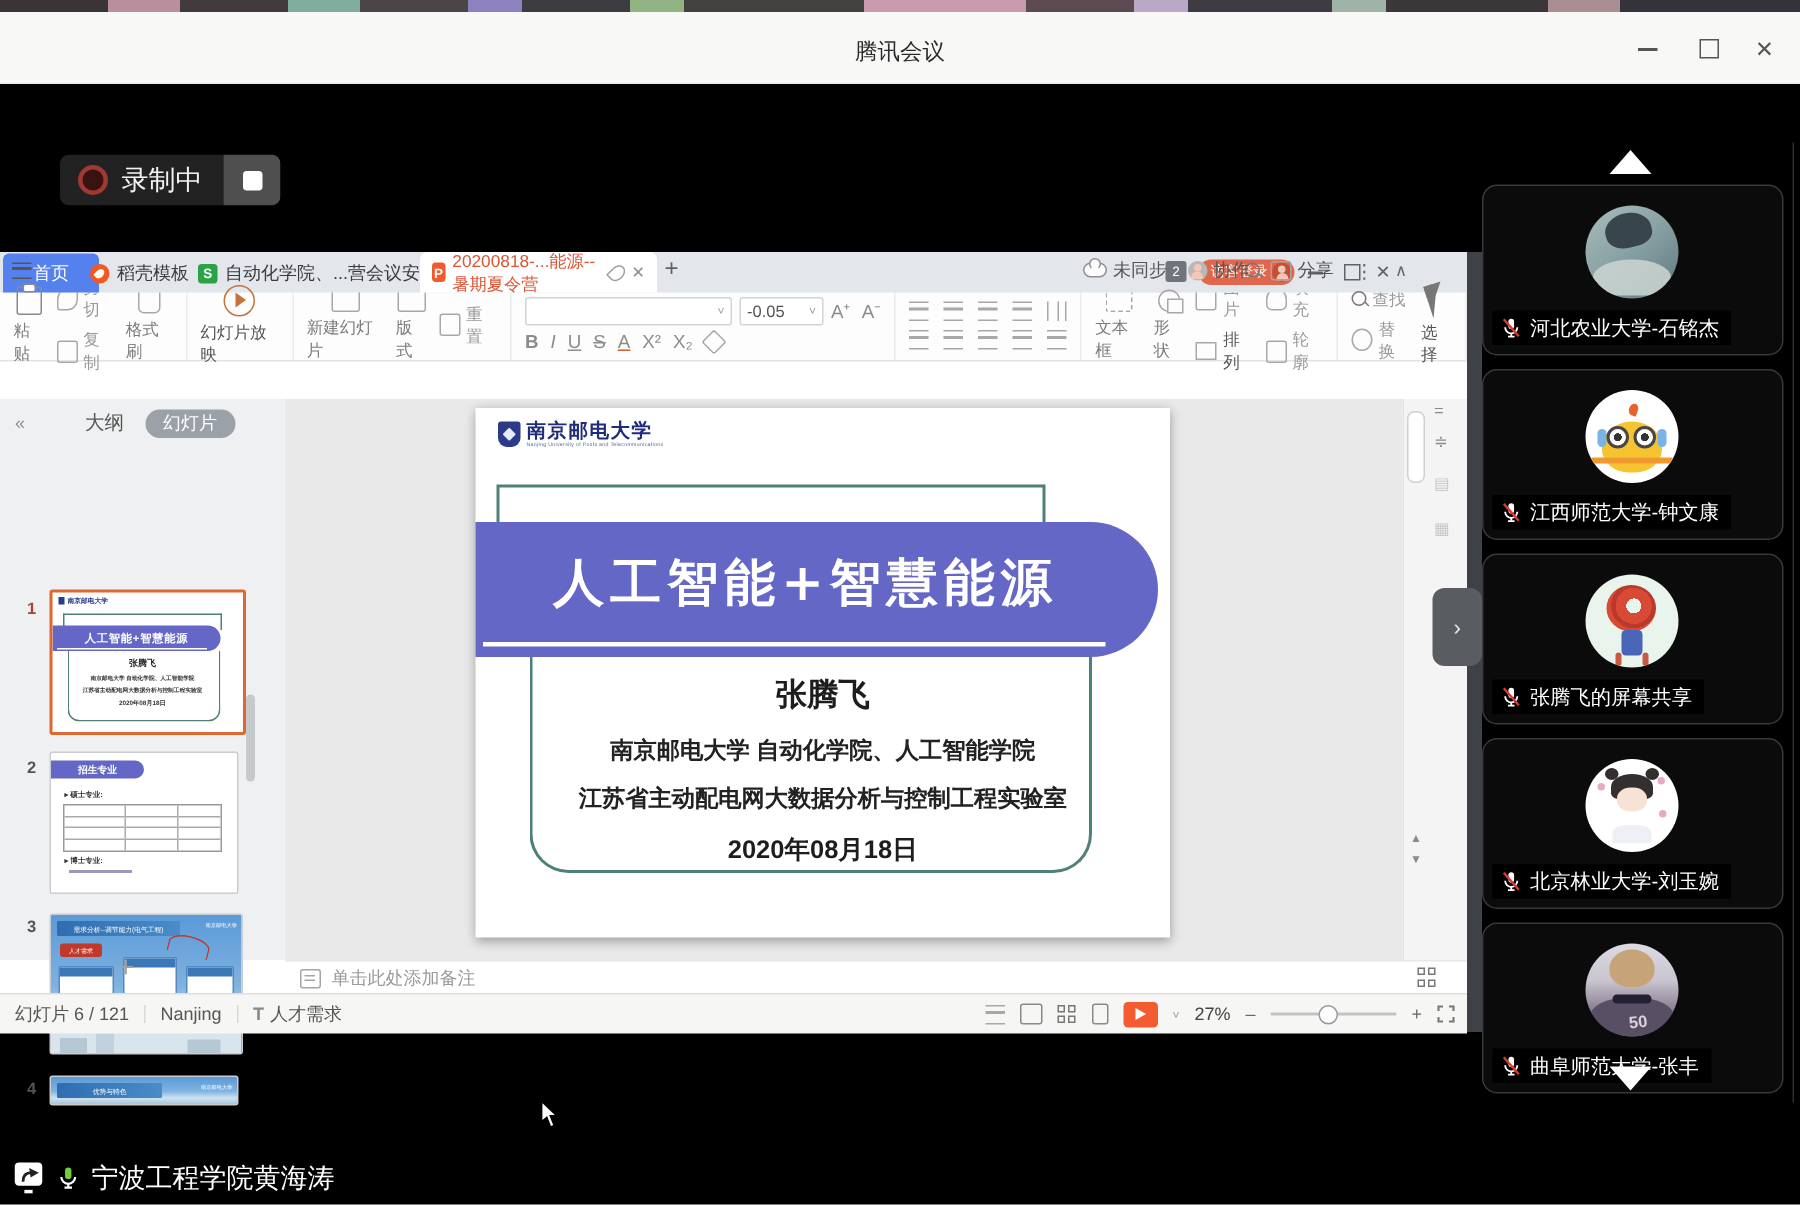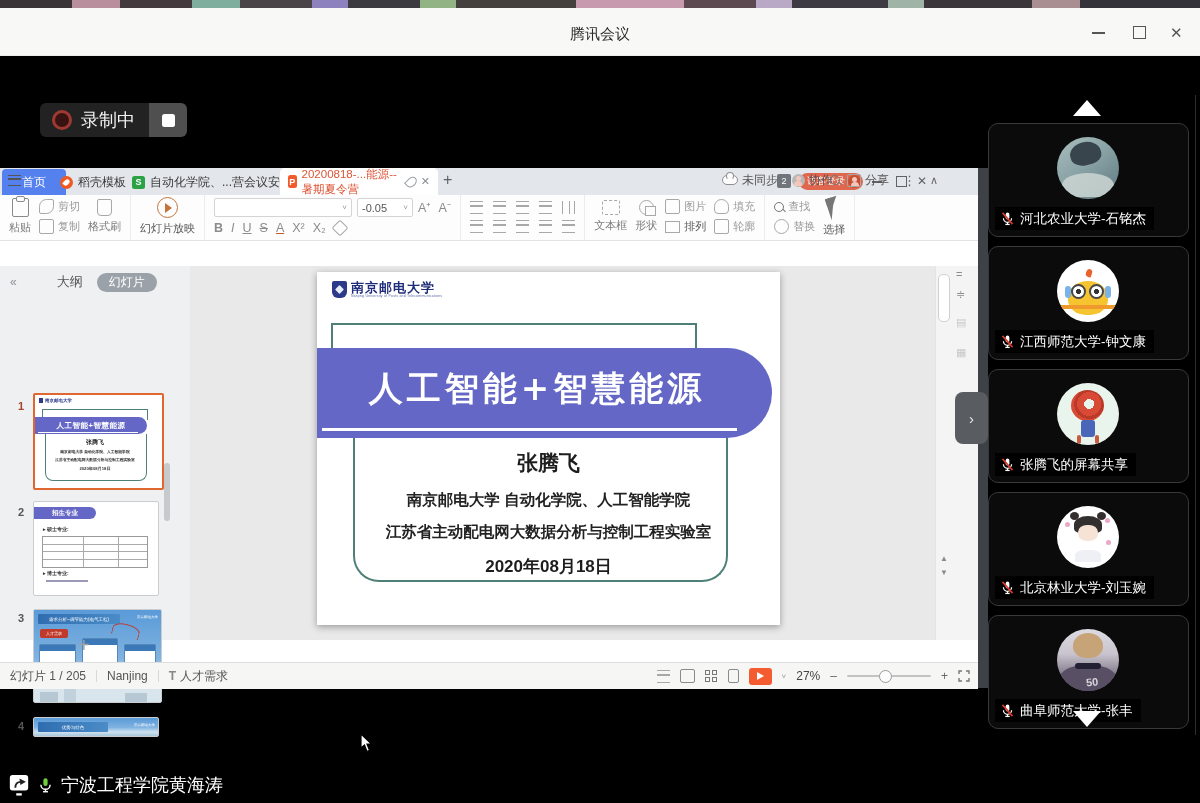--- a/index.html
+++ b/index.html
@@ -316,20 +316,34 @@
         <span>格式刷</span>
       </div>
     </div>
     <div class="rgroup">
       <div class="rbig" style="color:#555;">
         <span class="playc"></span>
         <span>幻灯片放映</span>
       </div>
     </div>
     <div class="rgroup">
+      <div class="rbig">
+        <span class="ric" style="width:17px;height:13px;"></span>
+        <span>新建幻灯片</span>
+      </div>
+      <div class="rbig">
+        <span class="ric" style="width:17px;height:13px;"></span>
+        <span>版式</span>
+      </div>
+      <div class="rsmall">
+        <span class="ric"></span>
+        <span>重置</span>
+      </div>
+    </div>
+    <div class="rgroup">
       <div class="rcol" style="gap:4px;">
         <div class="flex" style="gap:5px;">
           <div class="combo" style="width:128px;">
               <span></span>
               <span class="carr">˅</span>
             </div>
           <div class="combo" style="width:46px;">
               <span>-0.05</span>
               <span class="carr">˅</span>
             </div>
@@ -507,22 +521,32 @@
   <div class="a rail">
     <div class="sthumb"></div>
     <div class="railic" style="top:2px;">=</div>
     <div class="railic" style="top:22px;">≑</div>
     <div class="railic" style="top:50px;color:#c9c9c9;">▤</div>
     <div class="railic" style="top:80px;color:#c9c9c9;">▦</div>
     <div class="navarr" style="top:288px;">▲</div>
     <div class="navarr" style="top:302px;">▼</div>
   </div>
 
+  <div class="a notes">
+    <span class="notesic"></span>
+    <span class="notestxt">单击此处添加备注</span>
+    <span class="grid4">
+        <i></i>
+        <i></i>
+        <i></i>
+        <i></i>
+      </span>
+  </div>
   <div class="a status">
-    <span style="margin-left:10px;">幻灯片 1 / 205</span>
+    <span style="margin-left:10px;">幻灯片 6 / 121</span>
     <span class="ssep"></span>
     <span>Nanjing</span>
     <span class="ssep"></span>
     <span style="color:#888;font-weight:bold;">T</span>
     <span style="margin-left:4px;">人才需求</span>
     <div class="sright">
       <span class="lines-ic"></span>
       <span class="vic"></span>
       <span class="grid4" style="position:static;">
           <i></i>

